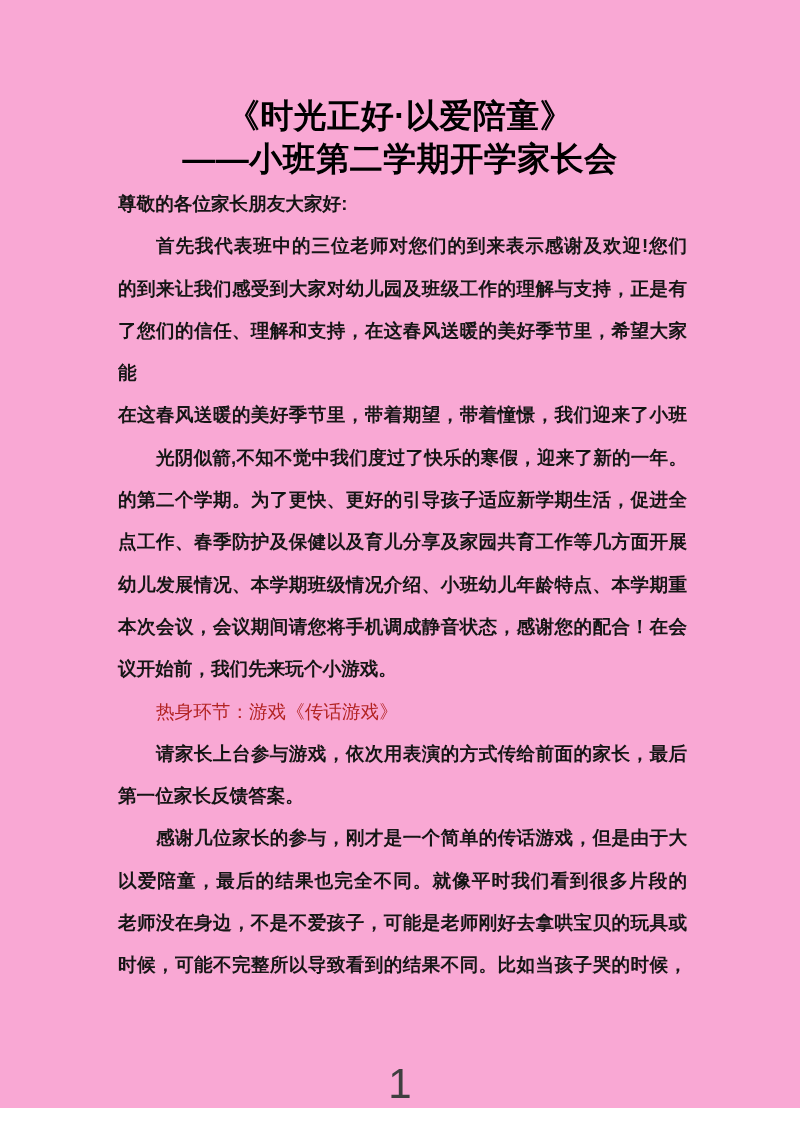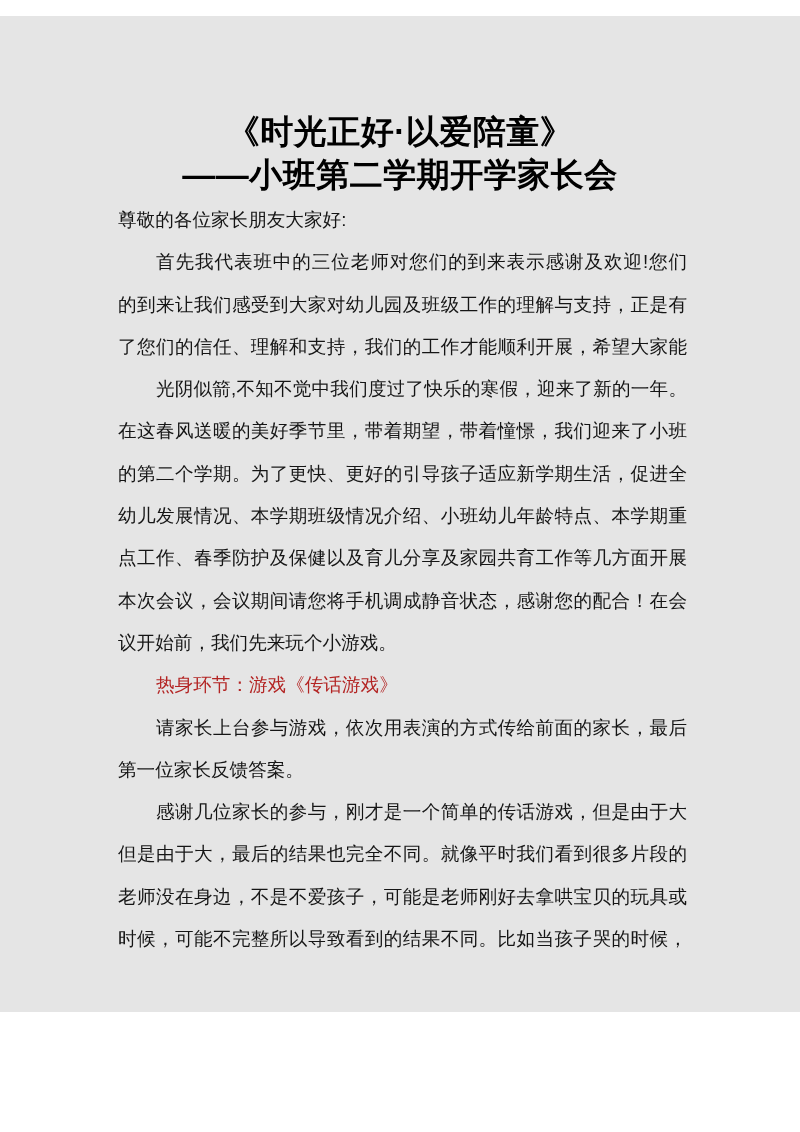--- a/index.html
+++ b/index.html
@@ -1,23 +1,23 @@
 <!DOCTYPE html>
 <html lang="zh"><head>
 <meta charset="utf-8">
 <style>
   html, body { margin: 0; padding: 0; background: #ffffff; }
   .page {
     position: relative;
     width: 800px;
-    height: 996px;
-    background: #e5e5e5;
+    height: 1108px;
+    background: #f9a8d4;
     font-family: "Liberation Sans", "DejaVu Sans", sans-serif;
     overflow: hidden;
-    margin: 16px auto;
+    margin: 0 auto;
   }
   .title-block {
     position: absolute;
     top: 94px;
     left: 0;
     width: 100%;
     text-align: center;
     font-weight: bold;
     font-size: 33px;
     line-height: 43px;
@@ -30,20 +30,21 @@
     left: 118px;
     width: 569px;
     font-size: 18.6px;
     line-height: 42.3px;
     color: #151515;
   }
   .line {
     text-align: justify;
     text-align-last: left;
     white-space: normal;
+    font-weight: bold;
   }
   .line.fill { text-align-last: justify; }
   .line.indent { text-indent: 38px; }
   .line.red {
     color: var(--accent-red, #b32423);
     font-weight: normal;
   }
   .page-number {
     position: absolute;
     top: 1060px;
@@ -62,32 +63,32 @@
 
   <div class="title-block">
     <div>《时光正好·以爱陪童》</div>
     <div>——小班第二学期开学家长会</div>
   </div>
 
   <div class="body-text">
       <div class="line">尊敬的各位家长朋友大家好:</div>
       <div class="line indent fill">首先我代表班中的三位老师对您们的到来表示感谢及欢迎!您们</div>
       <div class="line fill">的到来让我们感受到大家对幼儿园及班级工作的理解与支持，正是有</div>
-      <div class="line fill">了您们的信任、理解和支持，我们的工作才能顺利开展，希望大家能</div>
+      <div class="line fill">了您们的信任、理解和支持，在这春风送暖的美好季节里，希望大家能</div>
+      <div class="line fill">在这春风送暖的美好季节里，带着期望，带着憧憬，我们迎来了小班</div>
       <div class="line indent fill">光阴似箭,不知不觉中我们度过了快乐的寒假，迎来了新的一年。</div>
-      <div class="line fill">在这春风送暖的美好季节里，带着期望，带着憧憬，我们迎来了小班</div>
       <div class="line fill">的第二个学期。为了更快、更好的引导孩子适应新学期生活，促进全</div>
+      <div class="line fill">点工作、春季防护及保健以及育儿分享及家园共育工作等几方面开展</div>
       <div class="line fill">幼儿发展情况、本学期班级情况介绍、小班幼儿年龄特点、本学期重</div>
-      <div class="line fill">点工作、春季防护及保健以及育儿分享及家园共育工作等几方面开展</div>
       <div class="line fill">本次会议，会议期间请您将手机调成静音状态，感谢您的配合！在会</div>
       <div class="line">议开始前，我们先来玩个小游戏。</div>
       <div class="line indent red">热身环节：游戏《传话游戏》</div>
       <div class="line indent fill">请家长上台参与游戏，依次用表演的方式传给前面的家长，最后</div>
       <div class="line">第一位家长反馈答案。</div>
       <div class="line indent fill">感谢几位家长的参与，刚才是一个简单的传话游戏，但是由于大</div>
-      <div class="line fill">但是由于大，最后的结果也完全不同。就像平时我们看到很多片段的</div>
+      <div class="line fill">以爱陪童，最后的结果也完全不同。就像平时我们看到很多片段的</div>
       <div class="line fill">老师没在身边，不是不爱孩子，可能是老师刚好去拿哄宝贝的玩具或</div>
       <div class="line fill">时候，可能不完整所以导致看到的结果不同。比如当孩子哭的时候，</div>
     </div>
 
   <div class="page-number">1</div>
 
 </div>
 
 </body></html>

